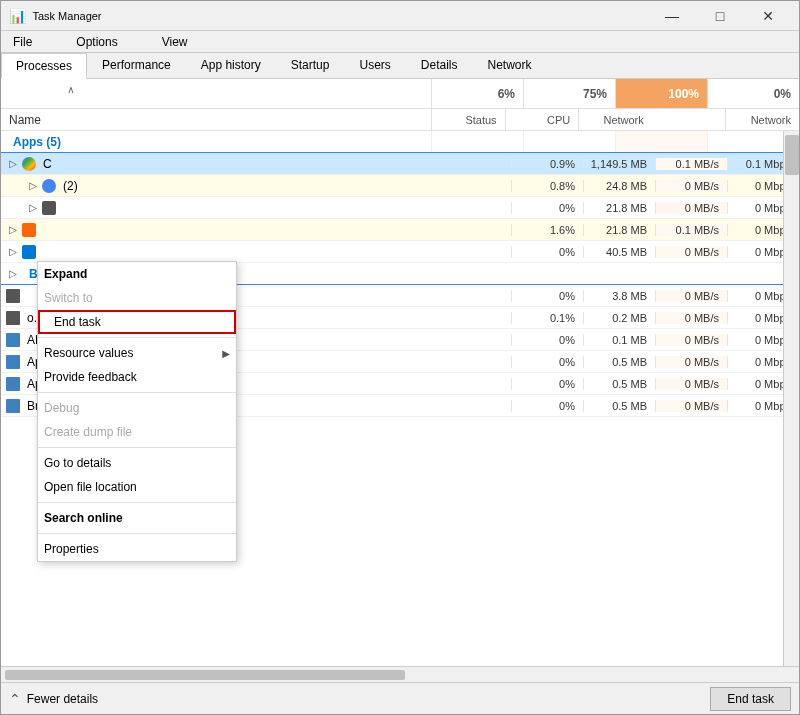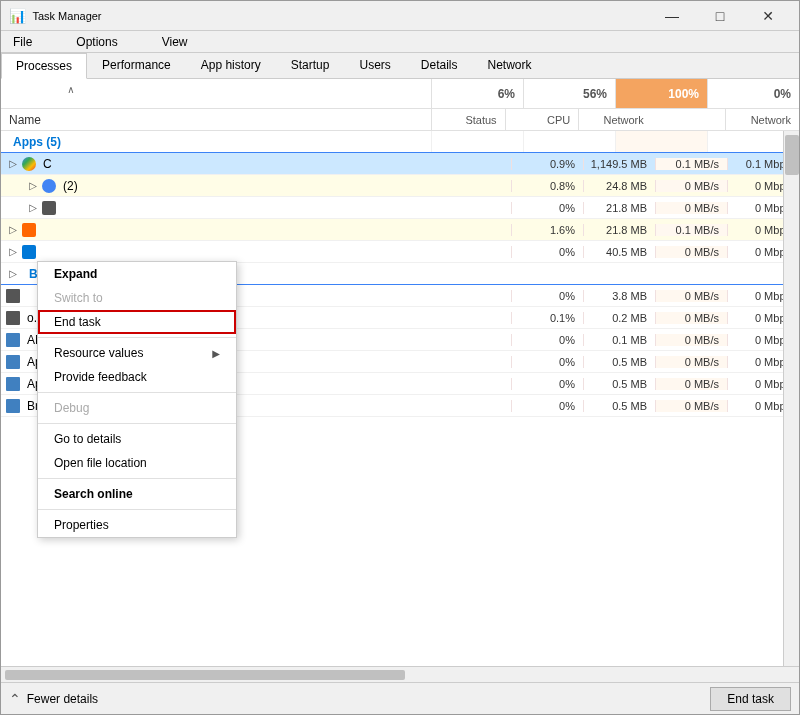--- a/index.html
+++ b/index.html
@@ -318,21 +318,21 @@
       position: absolute;
       left: 36px;
       top: 130px;
       width: 200px;
       background: #fff;
       border: 1px solid #ccc;
       box-shadow: 2px 2px 8px rgba(0,0,0,0.2);
       z-index: 100;
     }
     .ctx-item {
-      padding: 5px 16px;
+      padding: 5px 6px;
       font-size: 12px;
       cursor: pointer;
       color: #000;
       display: flex;
       align-items: center;
       justify-content: space-between;
     }
     .ctx-item.disabled { color: #aaa; cursor: default; }
     .ctx-item.highlighted {
       border: 2px solid #c00;
@@ -406,21 +406,21 @@
 
   <div class="main-content">
 
     <div class="resource-row">
       <div class="resource-name-area">
         <div class="sort-indicator">
           <span>∧</span>
         </div>
       </div>
       <div class="resource-cell cpu">6%</div>
-      <div class="resource-cell memory">56%</div>
+      <div class="resource-cell memory">75%</div>
       <div class="resource-cell disk">100%</div>
       <div class="resource-cell network">0%</div>
     </div>
 
     <div class="col-labels-row">
       <div class="col-name">
         <span>Name</span>
       </div>
       <div class="col-label">Status</div>
       <div class="col-label">CPU</div>
@@ -616,20 +616,21 @@
         <div class="ctx-item disabled">Switch to</div>
         <div class="ctx-item highlighted">End task</div>
         <div class="ctx-separator"></div>
         <div class="ctx-item">
           <span>Resource values</span>
           <span class="ctx-submenu-arrow">▶</span>
         </div>
         <div class="ctx-item">Provide feedback</div>
         <div class="ctx-separator"></div>
         <div class="ctx-item disabled">Debug</div>
+        <div class="ctx-item disabled">Create dump file</div>
         <div class="ctx-separator"></div>
         <div class="ctx-item">Go to details</div>
         <div class="ctx-item">Open file location</div>
         <div class="ctx-separator"></div>
         <div class="ctx-item" style="font-weight:600;">Search online</div>
         <div class="ctx-separator"></div>
         <div class="ctx-item">Properties</div>
       </div>
 
     </div>

